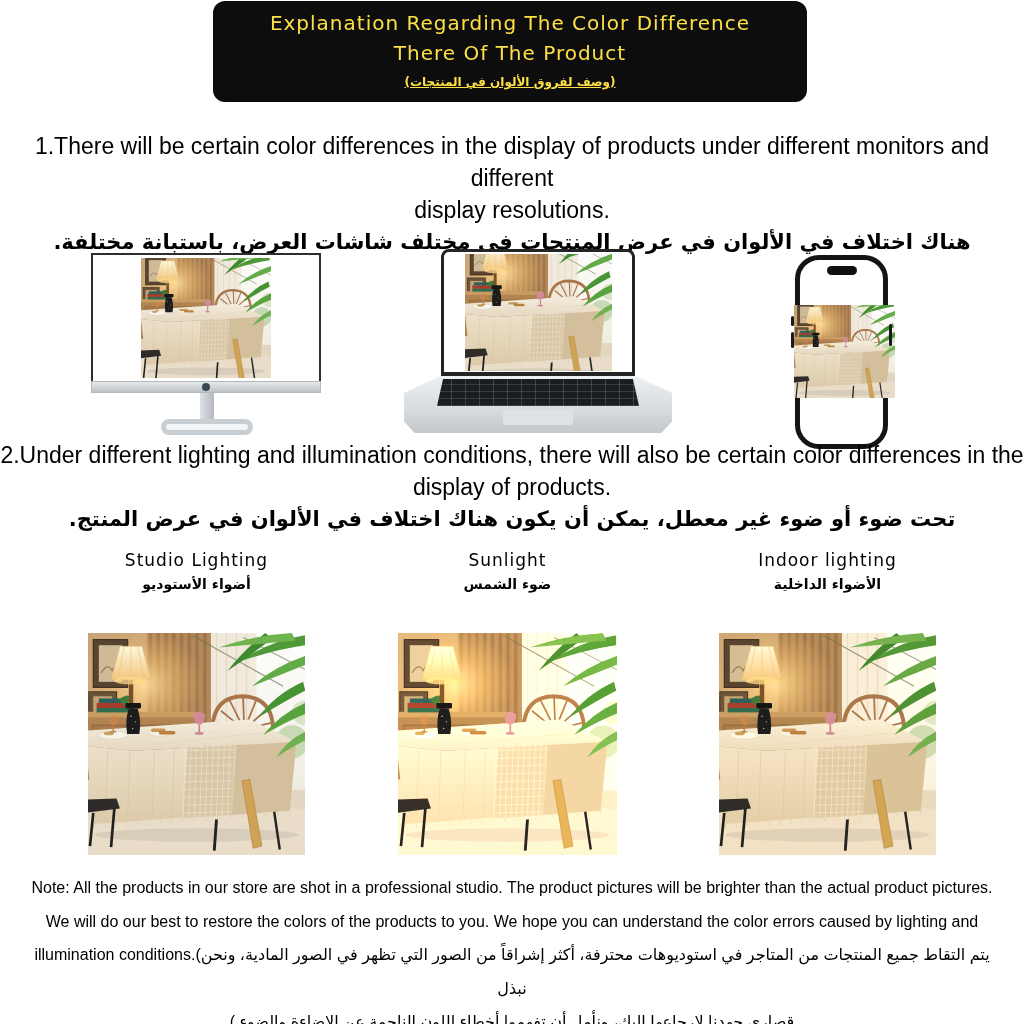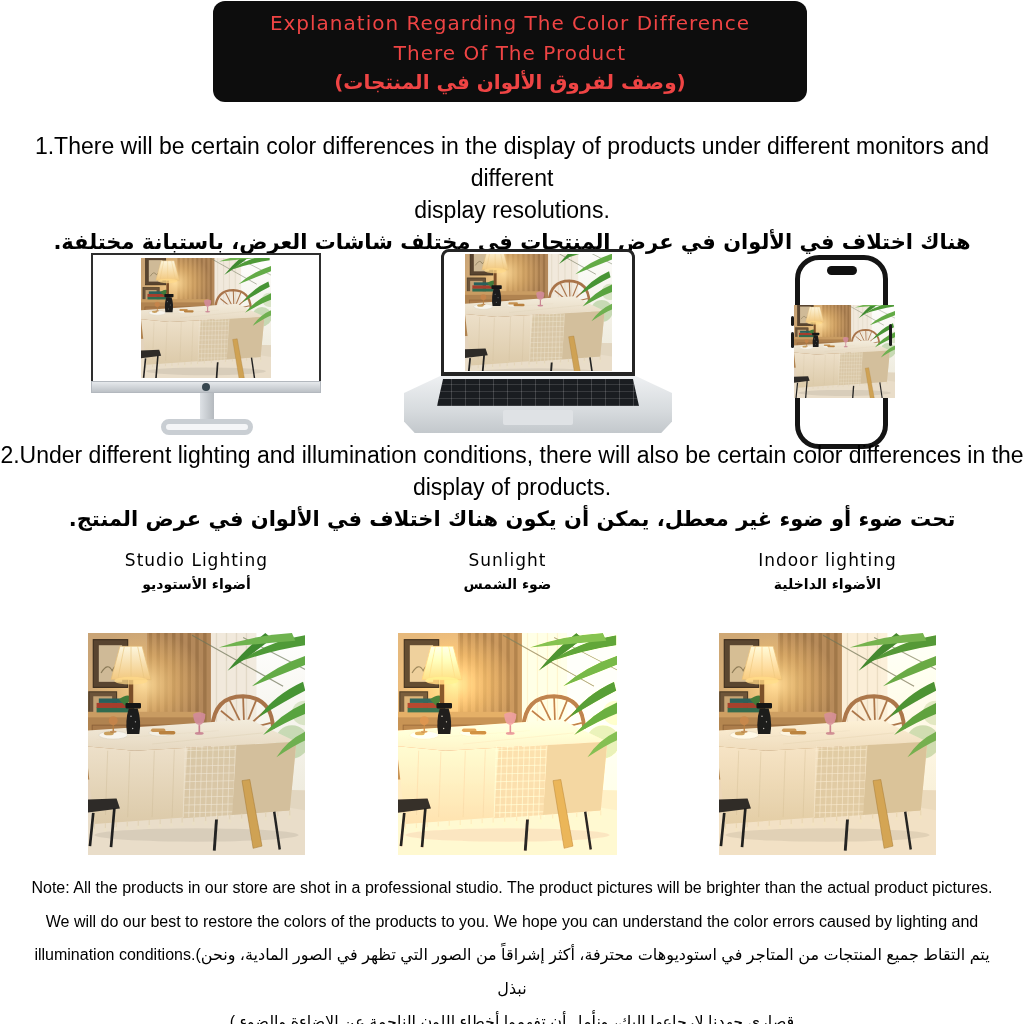--- a/index.html
+++ b/index.html
@@ -1,23 +1,23 @@
 <!DOCTYPE html>
 <html><head>
 <meta charset="utf-8">
 <style>
   html,body{margin:0;padding:0;background:#fff;}
   .page{position:relative;width:1024px;height:1024px;background:#ffffff;
         font-family:"Liberation Sans","DejaVu Sans",sans-serif;color:#000;overflow:hidden;}
 
   
   .banner{position:absolute;left:213px;top:1px;width:594px;height:101px;background:#0d0d0d;
-          border-radius:12px;text-align:center;color:#ef4444;box-sizing:border-box;padding-top:7px;}
+          border-radius:12px;text-align:center;color:#fde047;box-sizing:border-box;padding-top:7px;}
   .banner-l{font-family:"DejaVu Sans",sans-serif;font-size:20px;line-height:30px;letter-spacing:1px;}
-  .banner-ar{font-family:"DejaVu Sans",sans-serif;font-size:20px;font-weight:bold;line-height:29px;}
+  .banner-ar{font-family:"DejaVu Sans",sans-serif;font-size:12px;font-weight:bold;line-height:29px;text-decoration:underline;}
 
   
   .sec{position:absolute;left:0;width:1024px;text-align:center;}
   .sec1{top:130px}.sec2{top:439px}
   .sec .en{margin:0;font-size:23px;line-height:32px;}
   .sec .ar{margin:1px 0 0 0;font-family:"DejaVu Sans",sans-serif;font-weight:bold;font-size:21px;line-height:30px;}
 
   
   .monitor{position:absolute;left:91px;top:253px;width:232px;height:184px;}
   .monitor-screen{width:230px;height:128px;background:#fff;border:2px solid #2e2e2e;border-bottom:none;

